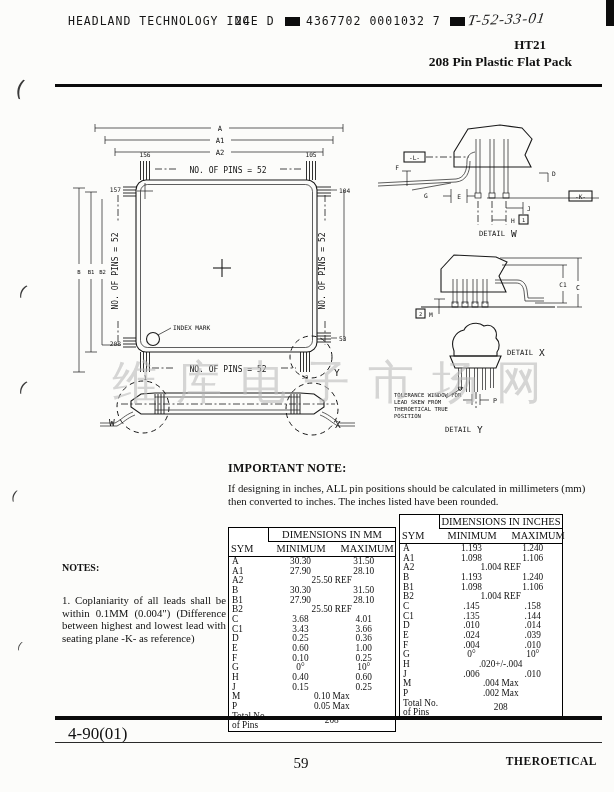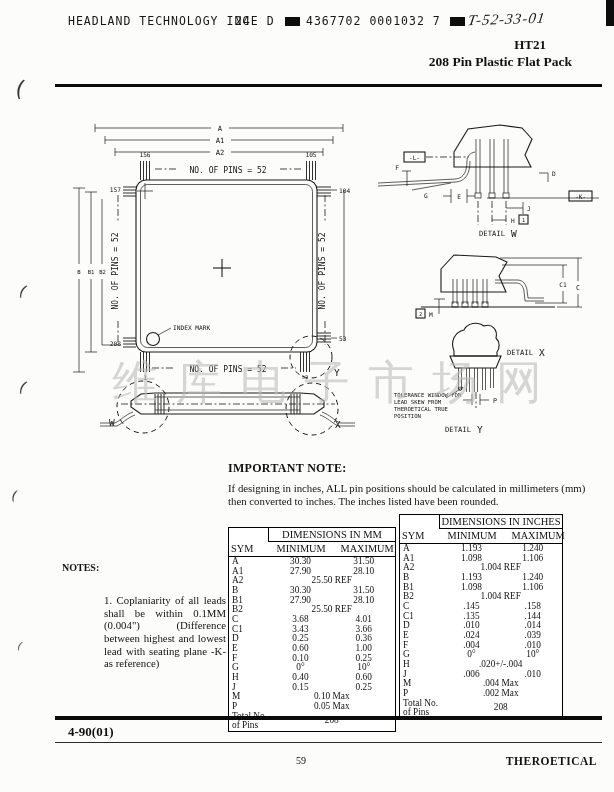--- a/index.html
+++ b/index.html
@@ -34,43 +34,43 @@
                color:#bcbcbc; opacity:0.6; letter-spacing:18px; z-index:6; pointer-events:none; white-space:nowrap; }
 
   
   .imp { left:228px; top:461px; width:374px; }
   .imp h3 { font-size:12px; letter-spacing:0.3px; }
   .imp p { font-size:10.8px; margin-top:6px; line-height:1.22; }
 
   
   .notes { left:62px; top:562px; width:164px; font-size:10.8px; line-height:1.18; }
   .notes .nt { margin-bottom:20px; font-size:10px;font-weight:bold; }
-  .notes .item1 { margin-bottom:24px; text-align:justify;margin-left:42px; }
+  .notes .item1 { margin-bottom:24px; text-align:justify; }
 
   
   .dimtab { border-collapse:collapse; background:#fff;
             font-family:"Liberation Serif", serif; border:1.6px solid #000; table-layout:fixed; }
   .dimtab td, .dimtab th { padding:0; font-weight:normal; }
   .dimtab .title-row td.blank { border:none; }
   .dimtab .title-row td.ttl { border-left:1.4px solid #000; border-bottom:1.4px solid #000;
                               text-align:center; font-size:10.5px; padding:1px 0; }
   .dimtab .head-row th { border-bottom:1.8px solid #000; font-size:10.3px; padding:1px 8px 2px; }
   .dimtab .head-row th.h-sym { text-align:left; padding-left:2px; }
   .dimtab tbody td { font-size:9.3px; line-height:1.04; }
   .dimtab td.sym { text-align:left; padding-left:3px; white-space:pre-line; }
   .dimtab td.min, .dimtab td.max, .dimtab td.span { text-align:center; }
   .t-mm { left:228px; top:527px; width:168px; }
   .t-in { left:399px; top:514px; width:164px; }
   .c-sym { width:40px; } .c-min { width:64px; }
 
   
   .f-thick { left:55px; top:716px; width:547px; height:4px; background:#0b0b0b; }
-  .f-text { top:724px; font-weight:bold; font-size:13px; white-space:nowrap; }
+  .f-text { top:724px; font-weight:normal; font-size:17px; white-space:nowrap; }
   .f-thin { left:55px; top:742px; width:547px; height:1.4px; background:#2a2a2a; }
-  .pageno { left:0; top:755px; width:602px; text-align:center; font-size:10px; }
+  .pageno { left:0; top:755px; width:602px; text-align:center; font-size:15px; }
   .prelim { right:17px; top:755px; font-size:11.5px; font-weight:bold; letter-spacing:0.5px; }
 
   
   .crease { color:#3a3a3a; font-family:"DejaVu Sans", sans-serif; }
   .edge-mark { background:#0d0d0d; }
 </style>
 </head>
 <body>
 
 <div class="page">

